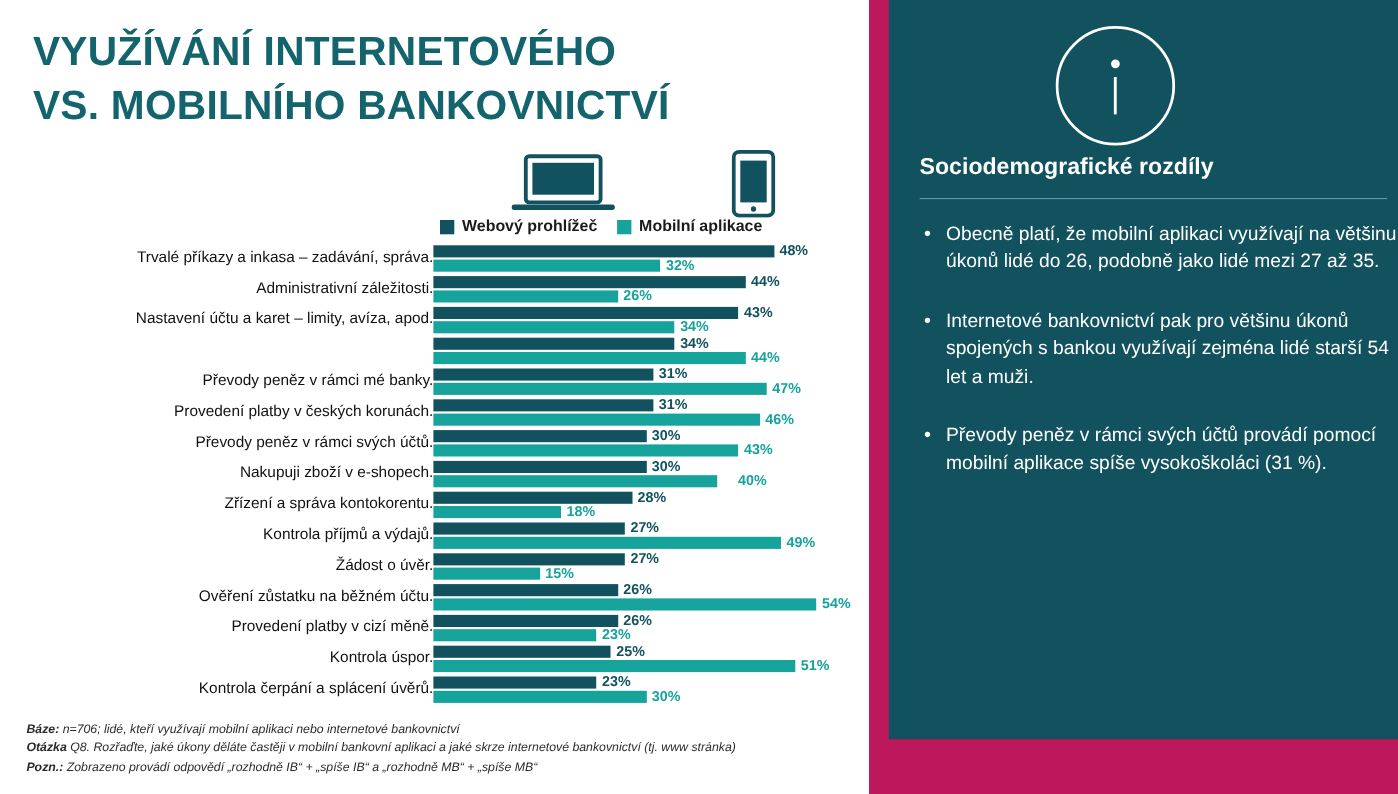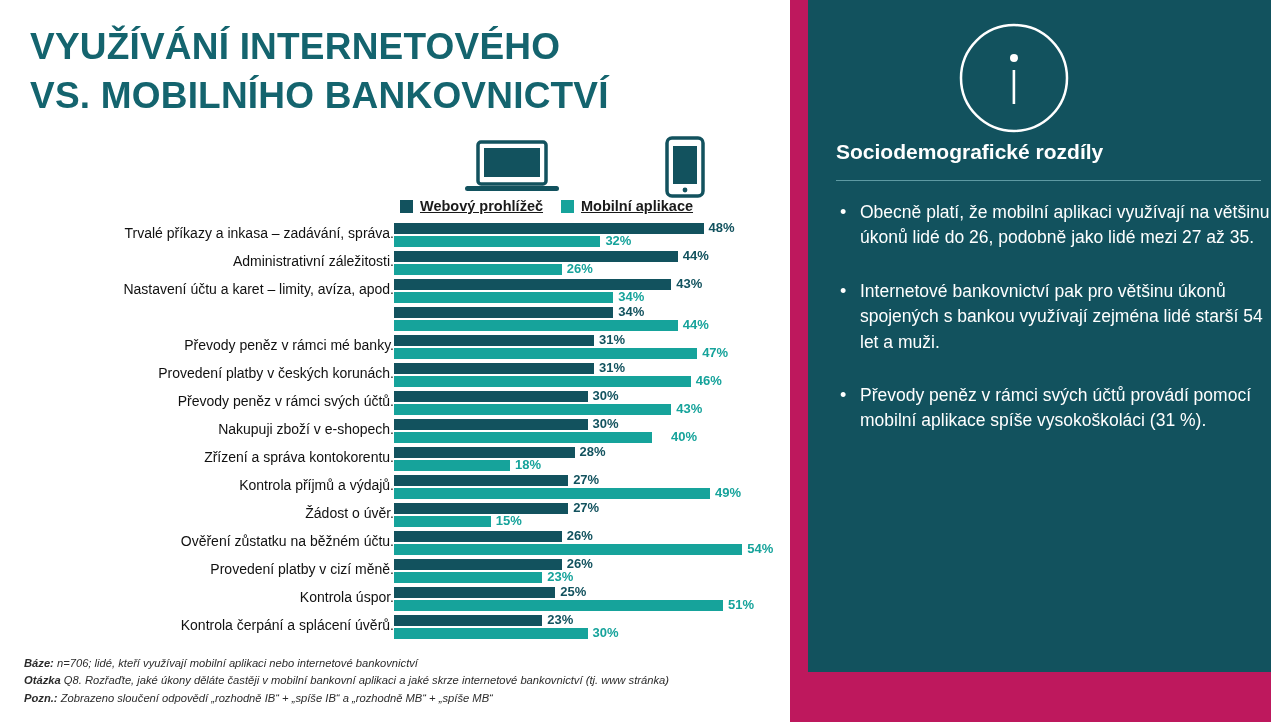--- a/index.html
+++ b/index.html
@@ -47,21 +47,20 @@
   
   .legend {
     position: absolute;
     left: 400px; top: 198px;
     display: flex;
     align-items: flex-start;
     gap: 18px;
     font-size: 14.5px;
     font-weight: bold;
     color: #1a1a1a;
-    text-decoration: underline;
   }
   .legend .item { display: flex; align-items: center; gap: 7px; }
   .legend .swatch { width: 13px; height: 13px; display: inline-block; }
 
   
   .chart {
     position: absolute;
     left: 0; top: 222px;
     width: 790px; height: 420px;
   }
@@ -336,21 +335,21 @@
       </div>
 
     <div class="footnotes">
       <div>
         <b>Báze:</b><span> n=706; lidé, kteří využívají mobilní aplikaci nebo internetové bankovnictví</span>
       </div>
       <div>
         <b>Otázka</b><span> Q8. Rozřaďte, jaké úkony děláte častěji v mobilní bankovní aplikaci a jaké skrze internetové bankovnictví (tj. www stránka)</span>
       </div>
       <div>
-        <b>Pozn.:</b><span> Zobrazeno sloučení odpovědí „rozhodně IB“ + „spíše IB“ a „rozhodně MB“ + „spíše MB“</span>
+        <b>Pozn.:</b><span> Zobrazeno provádí odpovědí „rozhodně IB“ + „spíše IB“ a „rozhodně MB“ + „spíše MB“</span>
       </div>
     </div>
   </div>
 
   <div class="right">
     <svg class="info-circle" viewBox="0 0 112 112">
       <circle cx="56" cy="56" r="53" fill="none" stroke="#ffffff" stroke-width="2.5"></circle>
       <circle cx="56" cy="36" r="4" fill="#ffffff"></circle>
       <rect x="54.6" y="48" width="2.6" height="34" fill="#ffffff"></rect>
     </svg>

